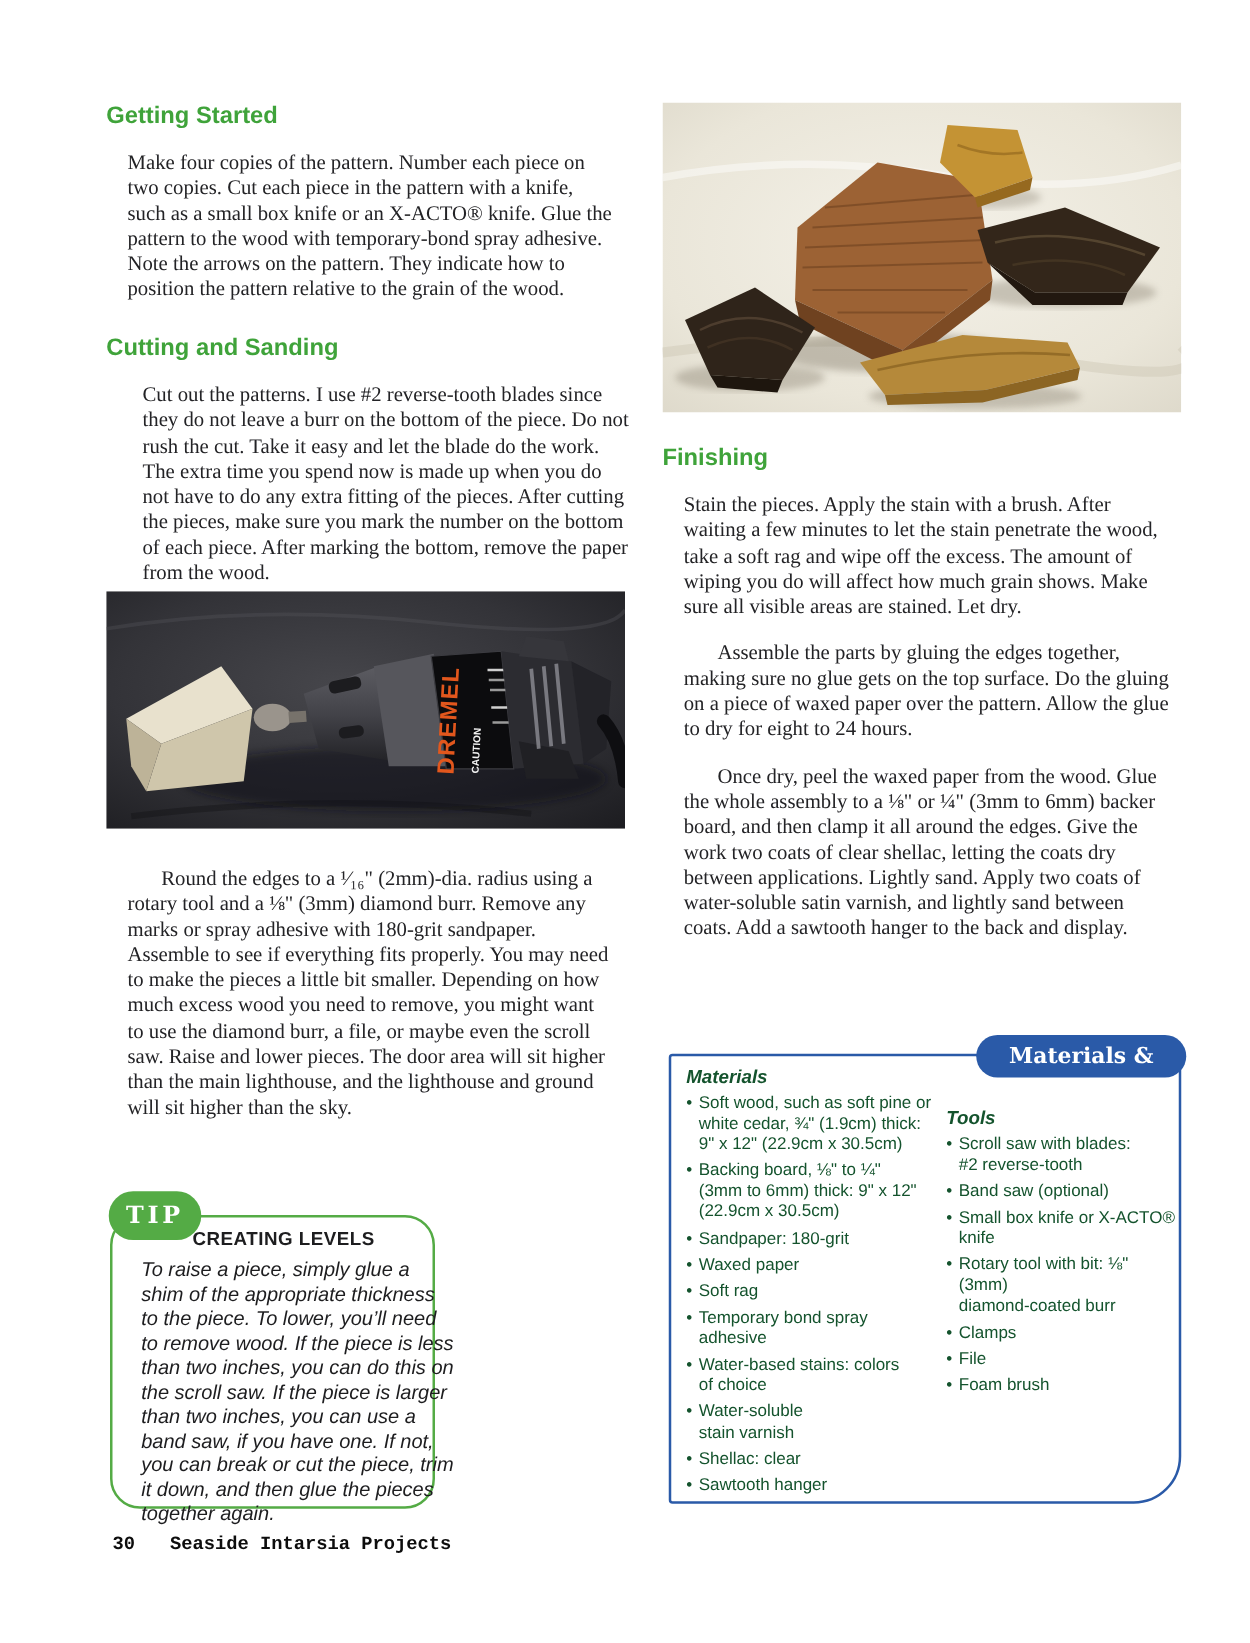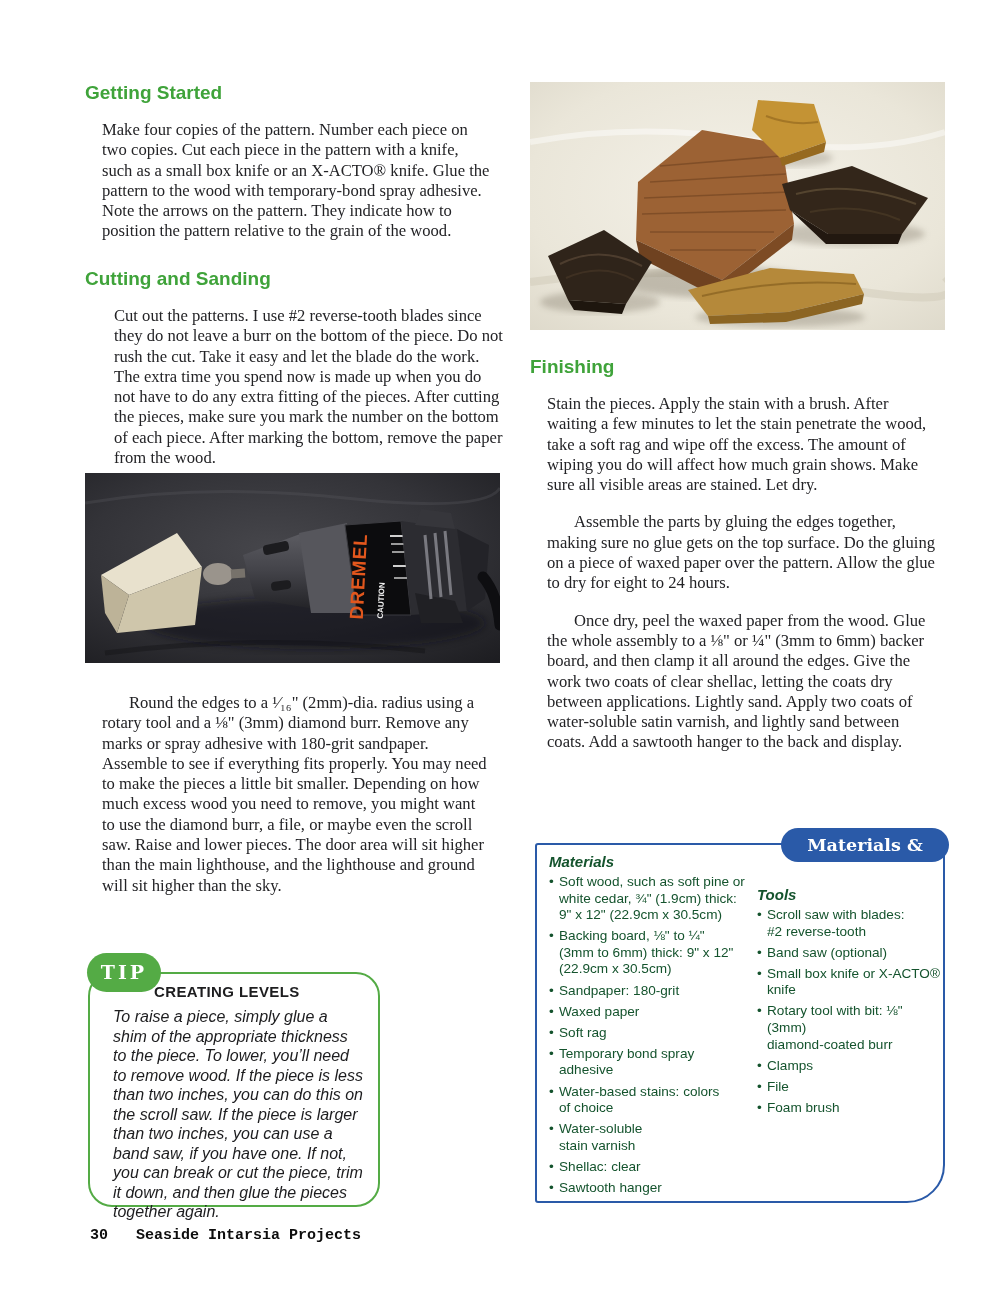--- a/index.html
+++ b/index.html
@@ -5,21 +5,21 @@
   html,body{margin:0;padding:0;background:#ffffff;}
   .page{position:relative;width:1000px;height:1314px;background:#ffffff;overflow:hidden;
         font-family:"Liberation Serif",serif;color:#222225;}
   .sec-heading{position:absolute;font-family:"Liberation Sans",sans-serif;font-weight:bold;
         font-size:19px;color:var(--green,#3fa33a);}
   .body-text{position:absolute;width:424px;font-size:16.6px;line-height:20.3px;color:#232326;}
   .body-text p{margin:17px;}
   .body-text p.indent{text-indent:27px;}
   .photo{position:absolute;display:block;}
   
-  .tipbox{position:absolute;left:88px;top:972px;width:292px;height:235px;
+  .tipbox{position:absolute;left:88px;top:972px;width:260px;height:235px;
         border:2.5px solid var(--tipgreen,#54ab45);border-radius:24px;box-sizing:border-box;}
   .tip-badge{position:absolute;left:-3px;top:-21px;width:74px;height:39px;background:var(--tipgreen,#54ab45);
         border-radius:20px;color:#ffffff;font-family:"DejaVu Serif",serif;font-weight:bold;
         font-size:19px;letter-spacing:3px;text-align:center;line-height:39px;}
   .tip-title{position:absolute;left:64px;top:9px;font-family:"Liberation Sans",sans-serif;
         font-weight:bold;font-size:15px;letter-spacing:.4px;color:#1d1d1f;}
   .tip-body{position:absolute;left:23px;top:33px;width:250px;font-family:"Liberation Sans",sans-serif;
         font-style:italic;font-size:16px;line-height:19.5px;color:#1d1d1f;}
   
   .mtbox{position:absolute;left:535px;top:843px;width:410px;height:360px;box-sizing:border-box;

